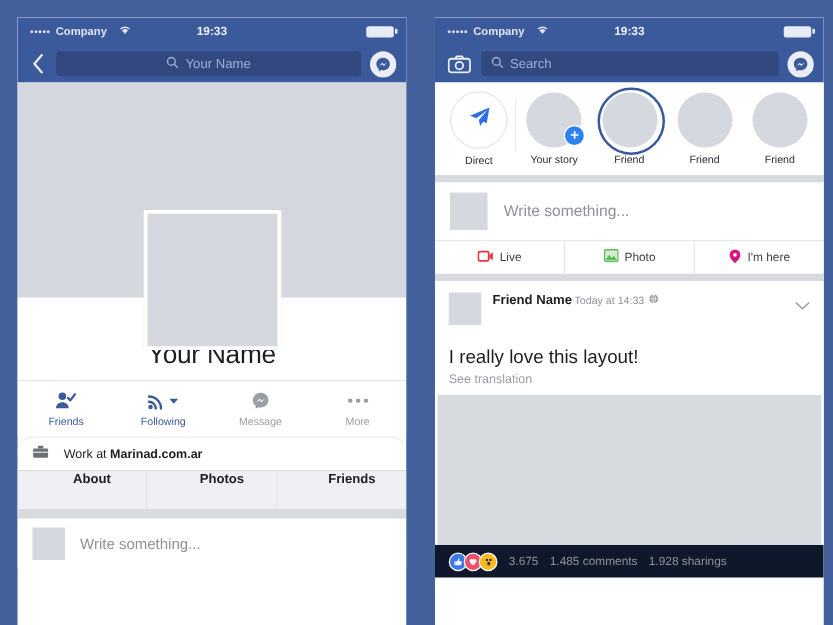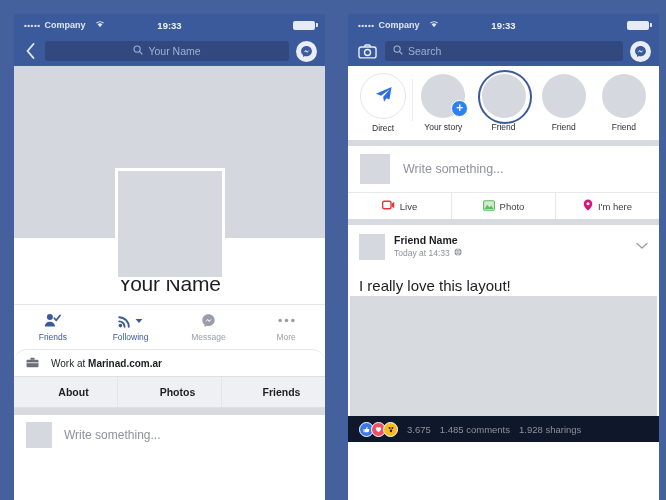--- a/index.html
+++ b/index.html
@@ -46,21 +46,21 @@
   .action{flex:1;display:flex;flex-direction:column;align-items:center;justify-content:center;gap:3px;}
   .action .ic{height:17px;display:flex;align-items:center;justify-content:center;gap:3px;}
   .action .lb{font-size:8.5px;}
   .action.on .lb{color:#3b5a9b;}
   .action.off .lb{color:#9a9ea6;}
 
   .workrow{height:26px;background:#fff;border-top:1px solid #e4e6eb;display:flex;align-items:center;gap:12px;padding:0 12px;font-size:10px;color:#1c1e21;border-radius:13px;}
   .workrow b{font-weight:bold;}
 
   .tabs{height:30px;background:#eef0f4;border-top:1px solid #dcdfe4;border-bottom:1px solid #dcdfe4;display:flex;}
-  .tab{flex:1;display:flex;align-items:center;justify-content:center;font-size:10.5px;font-weight:bold;color:#1c1e21;border-right:1px solid #e2e5ea;padding-left:16px;}
+  .tab{flex:1;display:flex;align-items:flex-start;justify-content:center;font-size:10.5px;font-weight:bold;color:#1c1e21;border-right:1px solid #e2e5ea;padding-left:16px;}
   .tab:last-child{border-right:none;}
 
   .gapbar{height:7px;background:#d7dade;}
   .composer{height:40px;background:#fff;display:flex;align-items:center;gap:12px;padding:0 12px;}
   .cmp-av{width:26px;height:26px;background:#d5d8de;flex:0 0 auto;}
   .cmp-txt{font-size:12px;color:#8e9199;}
 
   
   .stories{height:74px;background:#fff;display:flex;align-items:center;padding:0 5px;}
   .story{flex:1;display:flex;flex-direction:column;align-items:center;gap:4px;position:relative;}
@@ -77,21 +77,21 @@
   .r-cmp-av{width:30px;height:30px;background:#d5d8de;flex:0 0 auto;}
   .r-cmp-txt{font-size:12.5px;color:#8e9199;}
 
   .quickrow{height:26px;background:#fff;border-top:1px solid #e6e8ec;display:flex;}
   .quick{flex:1;display:flex;align-items:center;justify-content:center;gap:5px;font-size:9.5px;color:#3b3e44;border-right:1px solid #e6e8ec;}
   .quick:last-child{border-right:none;}
 
   .post{background:#fff;}
   .post-head{display:flex;align-items:flex-start;gap:9px;padding:9px 11px 3px 11px;}
   .ph-av{width:26px;height:26px;background:#d5d8de;flex:0 0 auto;}
-  .ph-meta{flex:1;display:flex;flex-direction:column;gap:2px;}
+  .ph-meta{flex:1;display:flex;flex-direction:row;gap:2px;}
   .ph-name{font-size:10.5px;font-weight:bold;color:#1c1e21;}
   .ph-sub{font-size:8.5px;color:#8e9199;display:flex;align-items:center;gap:4px;}
   .ph-chev{padding-top:2px;}
   .post-text{font-size:15px;color:#1c1e21;padding:3px 11px 2px 11px;margin-top:11px;}
   .post-trans{font-size:10px;color:#9a9ea6;padding:2px 11px 7px 11px;}
   .post-img{height:120px;background:#d7dade;margin:0 2px;}
   .post-stats{height:26px;background:#0f172a;display:flex;align-items:center;gap:9px;padding:0 11px;}
   .reacts{display:flex;align-items:center;}
   .react{width:13px;height:13px;border-radius:50%;margin-left:-3px;border:1.2px solid #fff;
          display:flex;align-items:center;justify-content:center;font-size:8px;}
@@ -367,20 +367,21 @@
             </span>
           </div>
         </div>
         <div class="ph-chev">
           <svg width="12" height="8" viewBox="0 0 12 8">
               <path d="M1 1.4 L6 6 L11 1.4" stroke="#9a9ea6" stroke-width="1.3" fill="none" stroke-linecap="round" stroke-linejoin="round"></path>
             </svg>
         </div>
       </div>
       <div class="post-text">I really love this layout!</div>
+      <div class="post-trans">See translation</div>
       <div class="post-img"></div>
       <div class="post-stats">
         <div class="reacts">
           <span class="react r-like">
             <svg width="7" height="7" viewBox="0 0 8 8">
                 <path d="M2.2 7 V3.4 h1.1 L4.5 1 c.6 0 .9.5.7 1.1 L4.8 3.4 H6.6 c.5 0 .8.4.7.9 L6.7 6.4 c-.1.4-.4.6-.8.6z M0.6 3.4 h1.2 V7 H0.6z" fill="#fff"></path>
               </svg>
           </span>
           <span class="react r-love">
             <svg width="7" height="7" viewBox="0 0 8 8">

